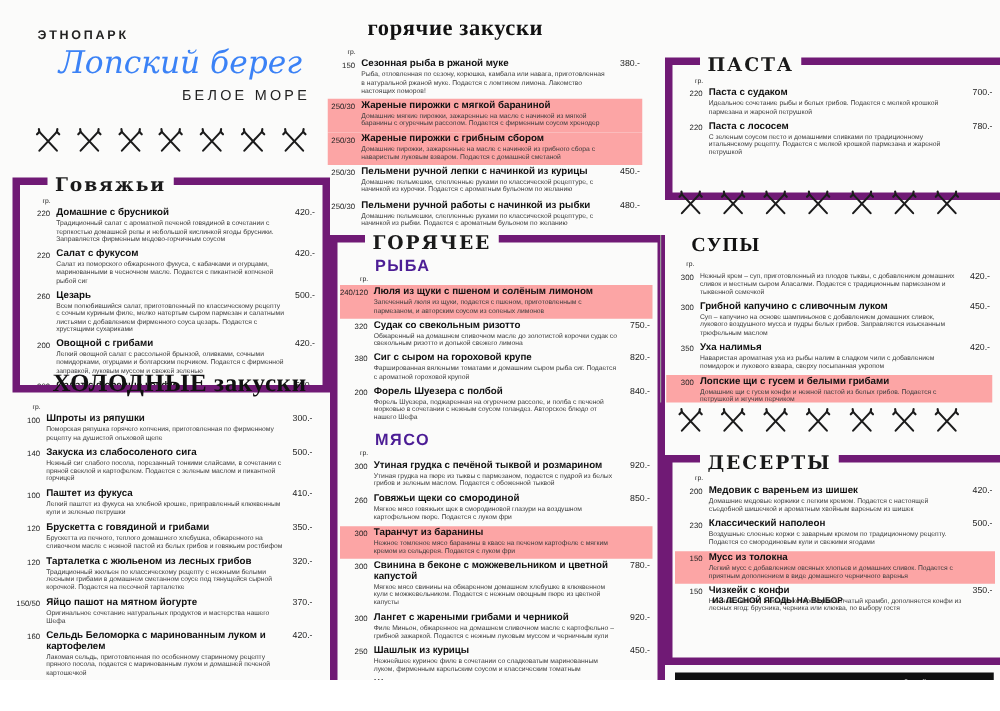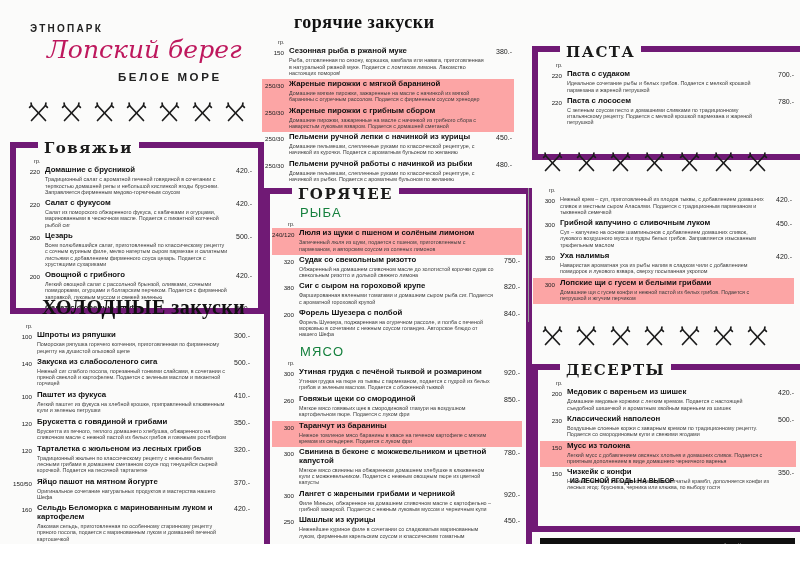--- a/index.html
+++ b/index.html
@@ -1,21 +1,21 @@
 <!DOCTYPE html>
 <html lang="ru"><head>
 <meta charset="utf-8">
 <style>
   html,body{margin:0;padding:0;}
   #page{position:relative;width:800px;height:544px;background:#fbfbfa;overflow:hidden;
         font-family:"Liberation Sans",sans-serif;color:#1a1a1a;}
   
   .etno{position:absolute;left:30px;top:23px;font-size:10px;letter-spacing:2.2px;font-weight:bold;color:#222;}
-  .bname{position:absolute;left:47px;top:35px;font-family:"DejaVu Serif",serif;font-style:italic;font-size:25px;color:#be185d;}
-  .bsub{position:absolute;left:118px;top:71px;width:130px;text-align:left;font-size:11.5px;letter-spacing:2.6px;font-weight:bold;color:#222;}
+  .bname{position:absolute;left:47px;top:35px;font-family:"DejaVu Serif",serif;font-style:italic;font-size:25px;color:#3b82f6;}
+  .bsub{position:absolute;left:118px;top:71px;width:130px;text-align:right;font-size:11.5px;letter-spacing:2.6px;font-weight:normal;color:#222;}
   
   .xrow{position:absolute;display:flex;justify-content:space-between;align-items:center;}
   .xrow-top{left:28px;top:100px;width:218px;}
   .xrow-r1{left:542px;top:150px;width:226px;}
   .xrow-r2{left:542px;top:324px;width:226px;}
   .xrow span{display:block;height:24px;}
   
   .box{position:absolute;border:6px solid #701a75;}
   .box-title{position:absolute;top:-9px;left:22px;background:#fbfbfa;padding:0 6px;
              font-family:"DejaVu Serif",serif;font-weight:bold;font-size:15px;letter-spacing:1.5px;}
@@ -26,21 +26,21 @@
   .desserts-box{left:532px;top:364px;width:262px;height:156px;}
   
   .cold{position:absolute;left:10px;top:296px;width:242px;height:270px;overflow:hidden;}
   .hotstart{position:absolute;left:262px;top:12px;width:252px;height:174px;overflow:hidden;}
   .soups{position:absolute;left:528px;top:188px;width:266px;height:134px;border-left:1px solid #999;
          padding-left:4px;box-sizing:border-box;overflow:hidden;}
   .big-title{font-family:Liberation Serif, serif;font-weight:bold;color:#111;}
   .cold .big-title{font-size:20px;margin:0 0 5px 32px;letter-spacing:.5px;}
   .hotstart .big-title{font-size:18px;margin:0 0 7px 32px;letter-spacing:.5px;}
   .soups .big-title{font-size:16px;margin:0 0 4px 20px;letter-spacing:1px;}
-  .sub-head{font-size:13px;font-weight:normal;letter-spacing:1.2px;margin:5px 0 2px 28px;color:#15803d;}
+  .sub-head{font-size:13px;font-weight:bold;letter-spacing:1.2px;margin:5px 0 2px 28px;color:#4c1d95;}
   .sub-head.first{margin-top:0;}
   
   .unit{font-size:5.4px;color:#222;margin:0 0 1px 16px;line-height:1;}
   .item{display:flex;position:relative;margin-bottom:2.5px;padding:1px 26px 1px 0;}
   .item .w{width:27px;flex:none;text-align:right;font-size:6.2px;line-height:1.15;padding:2px 5px 0 0;box-sizing:border-box;color:#222;}
   .item .c{flex:1;min-width:0;position:relative;}
   .item .t{font-weight:bold;font-size:7.8px;line-height:1.15;color:#111;}
   .item .d{font-size:5.4px;line-height:1.14;color:#3c3c3c;margin-top:1px;}
   .item .p{position:absolute;right:2px;top:2px;font-size:7px;color:#222;white-space:nowrap;}
   .item.hl{background:#fca5a5;margin-bottom:0;padding-bottom:3px;}
@@ -142,21 +142,21 @@
             <div class="w">260</div>
             <div class="c">
               <div class="t">Цезарь</div>
               <div class="d">Всем полюбившийся салат, приготовленный по классическому рецепту с сочным куриным филе, мелко натертым сыром пармезан и салатными листьями с добавлением фирменного соуса цезарь. Подается с хрустящими сухариками</div>
             </div>
             <div class="p">500.-</div>
           </div>
           <div class="item">
             <div class="w">200</div>
             <div class="c">
-              <div class="t">Овощной с грибного</div>
+              <div class="t">Овощной с грибами</div>
               <div class="d">Легкий овощной салат с рассольной брынзой, оливками, сочными помидорками, огурцами и болгарским перчиком. Подается с фирменной заправкой, луковым муссом и свежей зеленью</div>
             </div>
             <div class="p">420.-</div>
           </div>
           <div class="item">
             <div class="w">280</div>
             <div class="c">
               <div class="t">Салат с форелью конфи</div>
             </div>
             <div class="p">550.-</div>
@@ -454,20 +454,21 @@
           <g fill="none" stroke="#1c1c1c" stroke-width="1.7" stroke-linecap="round">
             <path d="M3.5 5.5 L17.5 20.5"></path>
             <path d="M17.5 5.5 L3.5 20.5"></path>
             <path d="M1.6 7.4 L3.5 5.5 L3.1 3.2"></path>
             <path d="M19.4 7.4 L17.5 5.5 L17.9 3.2"></path>
           </g>
         </svg></span>
     </div>
 
   <section class="soups">
+    <div class="big-title">СУПЫ</div>
     <div class="unit">гр.</div>
     <div>
         <div class="item">
           <div class="w">300</div>
           <div class="c">
             <div class="d">Нежный крем – суп, приготовленный из плодов тыквы, с добавлением домашних сливок и местным сыром Аласалми. Подается с традиционным пармезаном и тыквенной семечкой</div>
           </div>
           <div class="p">420.-</div>
         </div>
         <div class="item">

